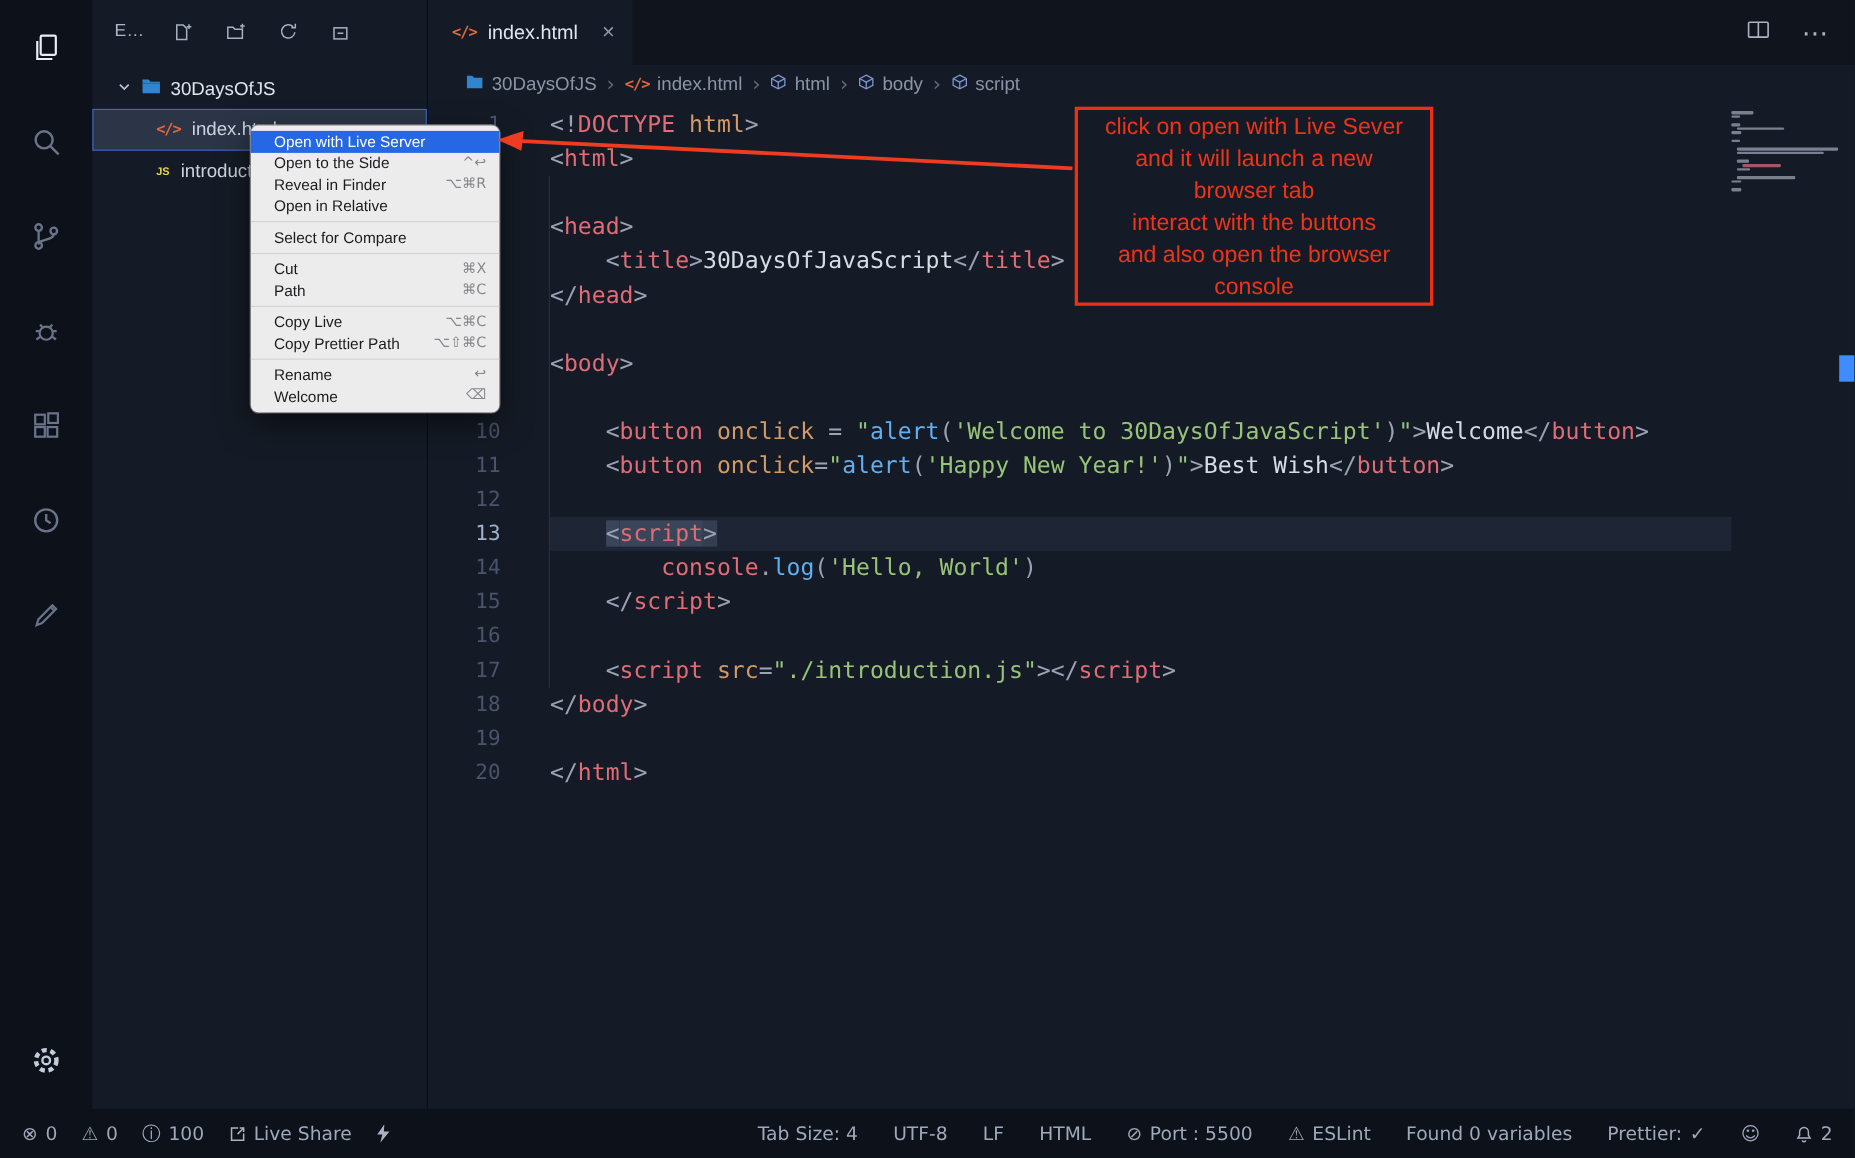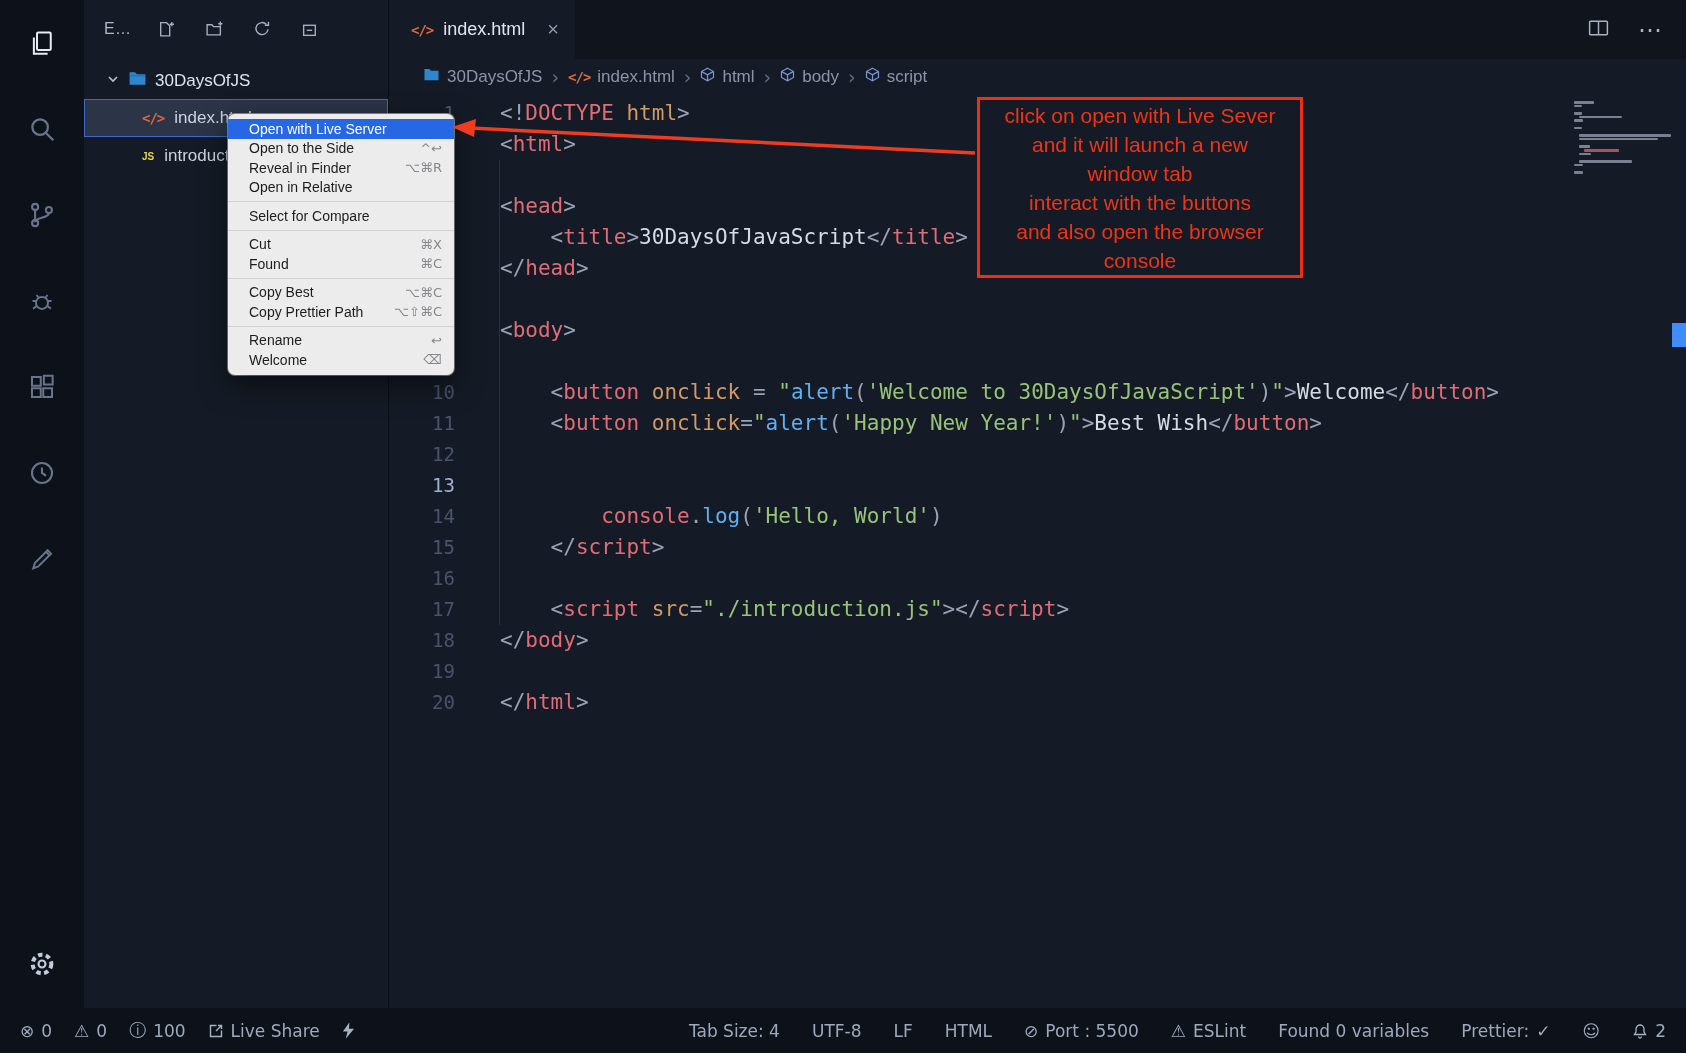--- a/index.html
+++ b/index.html
@@ -255,21 +255,21 @@
           <div class="code-line"><span class="ln">3</span><span class="lc"></span></div>
           <div class="code-line"><span class="ln">4</span><span class="lc"><span class="tk-pun">&lt;</span><span class="tk-tag">head</span><span class="tk-pun">&gt;</span></span></div>
           <div class="code-line"><span class="ln">5</span><span class="lc"><span class="tk-pln">    </span><span class="tk-pun">&lt;</span><span class="tk-tag">title</span><span class="tk-pun">&gt;</span><span class="tk-txt">30DaysOfJavaScript</span><span class="tk-pun">&lt;/</span><span class="tk-tag">title</span><span class="tk-pun">&gt;</span></span></div>
           <div class="code-line"><span class="ln">6</span><span class="lc"><span class="tk-pun">&lt;/</span><span class="tk-tag">head</span><span class="tk-pun">&gt;</span></span></div>
           <div class="code-line"><span class="ln">7</span><span class="lc"></span></div>
           <div class="code-line"><span class="ln">8</span><span class="lc"><span class="tk-pun">&lt;</span><span class="tk-tag">body</span><span class="tk-pun">&gt;</span></span></div>
           <div class="code-line"><span class="ln">9</span><span class="lc"></span></div>
           <div class="code-line"><span class="ln">10</span><span class="lc"><span class="tk-pln">    </span><span class="tk-pun">&lt;</span><span class="tk-tag">button</span><span class="tk-pln"> </span><span class="tk-attr">onclick</span><span class="tk-pln"> </span><span class="tk-pun">=</span><span class="tk-pln"> </span><span class="tk-str">"</span><span class="tk-fn">alert</span><span class="tk-pun">(</span><span class="tk-str">'Welcome to 30DaysOfJavaScript'</span><span class="tk-pun">)</span><span class="tk-str">"</span><span class="tk-pun">&gt;</span><span class="tk-txt">Welcome</span><span class="tk-pun">&lt;/</span><span class="tk-tag">button</span><span class="tk-pun">&gt;</span></span></div>
           <div class="code-line"><span class="ln">11</span><span class="lc"><span class="tk-pln">    </span><span class="tk-pun">&lt;</span><span class="tk-tag">button</span><span class="tk-pln"> </span><span class="tk-attr">onclick</span><span class="tk-pun">=</span><span class="tk-str">"</span><span class="tk-fn">alert</span><span class="tk-pun">(</span><span class="tk-str">'Happy New Year!'</span><span class="tk-pun">)</span><span class="tk-str">"</span><span class="tk-pun">&gt;</span><span class="tk-txt">Best Wish</span><span class="tk-pun">&lt;/</span><span class="tk-tag">button</span><span class="tk-pun">&gt;</span></span></div>
           <div class="code-line"><span class="ln">12</span><span class="lc"></span></div>
-          <div class="code-line active"><span class="ln">13</span></div>
+          <div class="code-line active"><span class="ln">13</span><span class="lc"><span class="tk-pln">    </span><span class="tk-pun tk-hl">&lt;</span><span class="tk-tag tk-hl">script</span><span class="tk-pun tk-hl2">&gt;</span></span></div>
           <div class="code-line"><span class="ln">14</span><span class="lc"><span class="tk-pln">        </span><span class="tk-tag">console</span><span class="tk-pun">.</span><span class="tk-fn">log</span><span class="tk-pun">(</span><span class="tk-str">'Hello, World'</span><span class="tk-pun">)</span></span></div>
           <div class="code-line"><span class="ln">15</span><span class="lc"><span class="tk-pln">    </span><span class="tk-pun">&lt;/</span><span class="tk-tag">script</span><span class="tk-pun">&gt;</span></span></div>
           <div class="code-line"><span class="ln">16</span><span class="lc"></span></div>
           <div class="code-line"><span class="ln">17</span><span class="lc"><span class="tk-pln">    </span><span class="tk-pun">&lt;</span><span class="tk-tag">script</span><span class="tk-pln"> </span><span class="tk-attr">src</span><span class="tk-pun">=</span><span class="tk-str">"</span><span class="tk-lnk">./introduction.js</span><span class="tk-str">"</span><span class="tk-pun">&gt;</span><span class="tk-pun">&lt;/</span><span class="tk-tag">script</span><span class="tk-pun">&gt;</span></span></div>
           <div class="code-line"><span class="ln">18</span><span class="lc"><span class="tk-pun">&lt;/</span><span class="tk-tag">body</span><span class="tk-pun">&gt;</span></span></div>
           <div class="code-line"><span class="ln">19</span><span class="lc"></span></div>
           <div class="code-line"><span class="ln">20</span><span class="lc"><span class="tk-pun">&lt;/</span><span class="tk-tag">html</span><span class="tk-pun">&gt;</span></span></div>
         </div>
       <div class="minimap" id="minimap">
           <div class="mm-line" style="margin-left: 0px; width: 19.5px; background: rgb(139, 147, 163); opacity: 0.85;"></div>
@@ -391,47 +391,47 @@
     <div class="menu-sep"></div>
     <div class="menu-item">
       <span class="menu-label">Select for Compare</span>
     </div>
     <div class="menu-sep"></div>
     <div class="menu-item">
       <span class="menu-label">Cut</span>
       <span class="menu-shortcut">⌘X</span>
     </div>
     <div class="menu-item">
-      <span class="menu-label">Found</span>
+      <span class="menu-label">Path</span>
       <span class="menu-shortcut">⌘C</span>
     </div>
     <div class="menu-sep"></div>
     <div class="menu-item">
-      <span class="menu-label">Copy Best</span>
+      <span class="menu-label">Copy Live</span>
       <span class="menu-shortcut">⌥⌘C</span>
     </div>
     <div class="menu-item">
       <span class="menu-label">Copy Prettier Path</span>
       <span class="menu-shortcut">⌥⇧⌘C</span>
     </div>
     <div class="menu-sep"></div>
     <div class="menu-item">
       <span class="menu-label">Rename</span>
       <span class="menu-shortcut">↩</span>
     </div>
     <div class="menu-item">
       <span class="menu-label">Welcome</span>
       <span class="menu-shortcut">⌫</span>
     </div>
   </div>
 
 <div class="annotation" id="annotation">
     <div>click on open with Live Sever</div>
     <div>and it will launch a new</div>
-    <div>window tab</div>
+    <div>browser tab</div>
     <div>interact with the buttons</div>
     <div>and also open the browser</div>
     <div>console</div>
   </div>
 
 <svg class="arrow-overlay" width="1686" height="1053" viewBox="0 0 1686 1053">
   <line x1="975" y1="153" x2="470" y2="128" stroke="#ef3b1f" stroke-width="3.5"></line>
   <polygon points="452,127 476,119 474,137" fill="#ef3b1f"></polygon>
 </svg>
 

